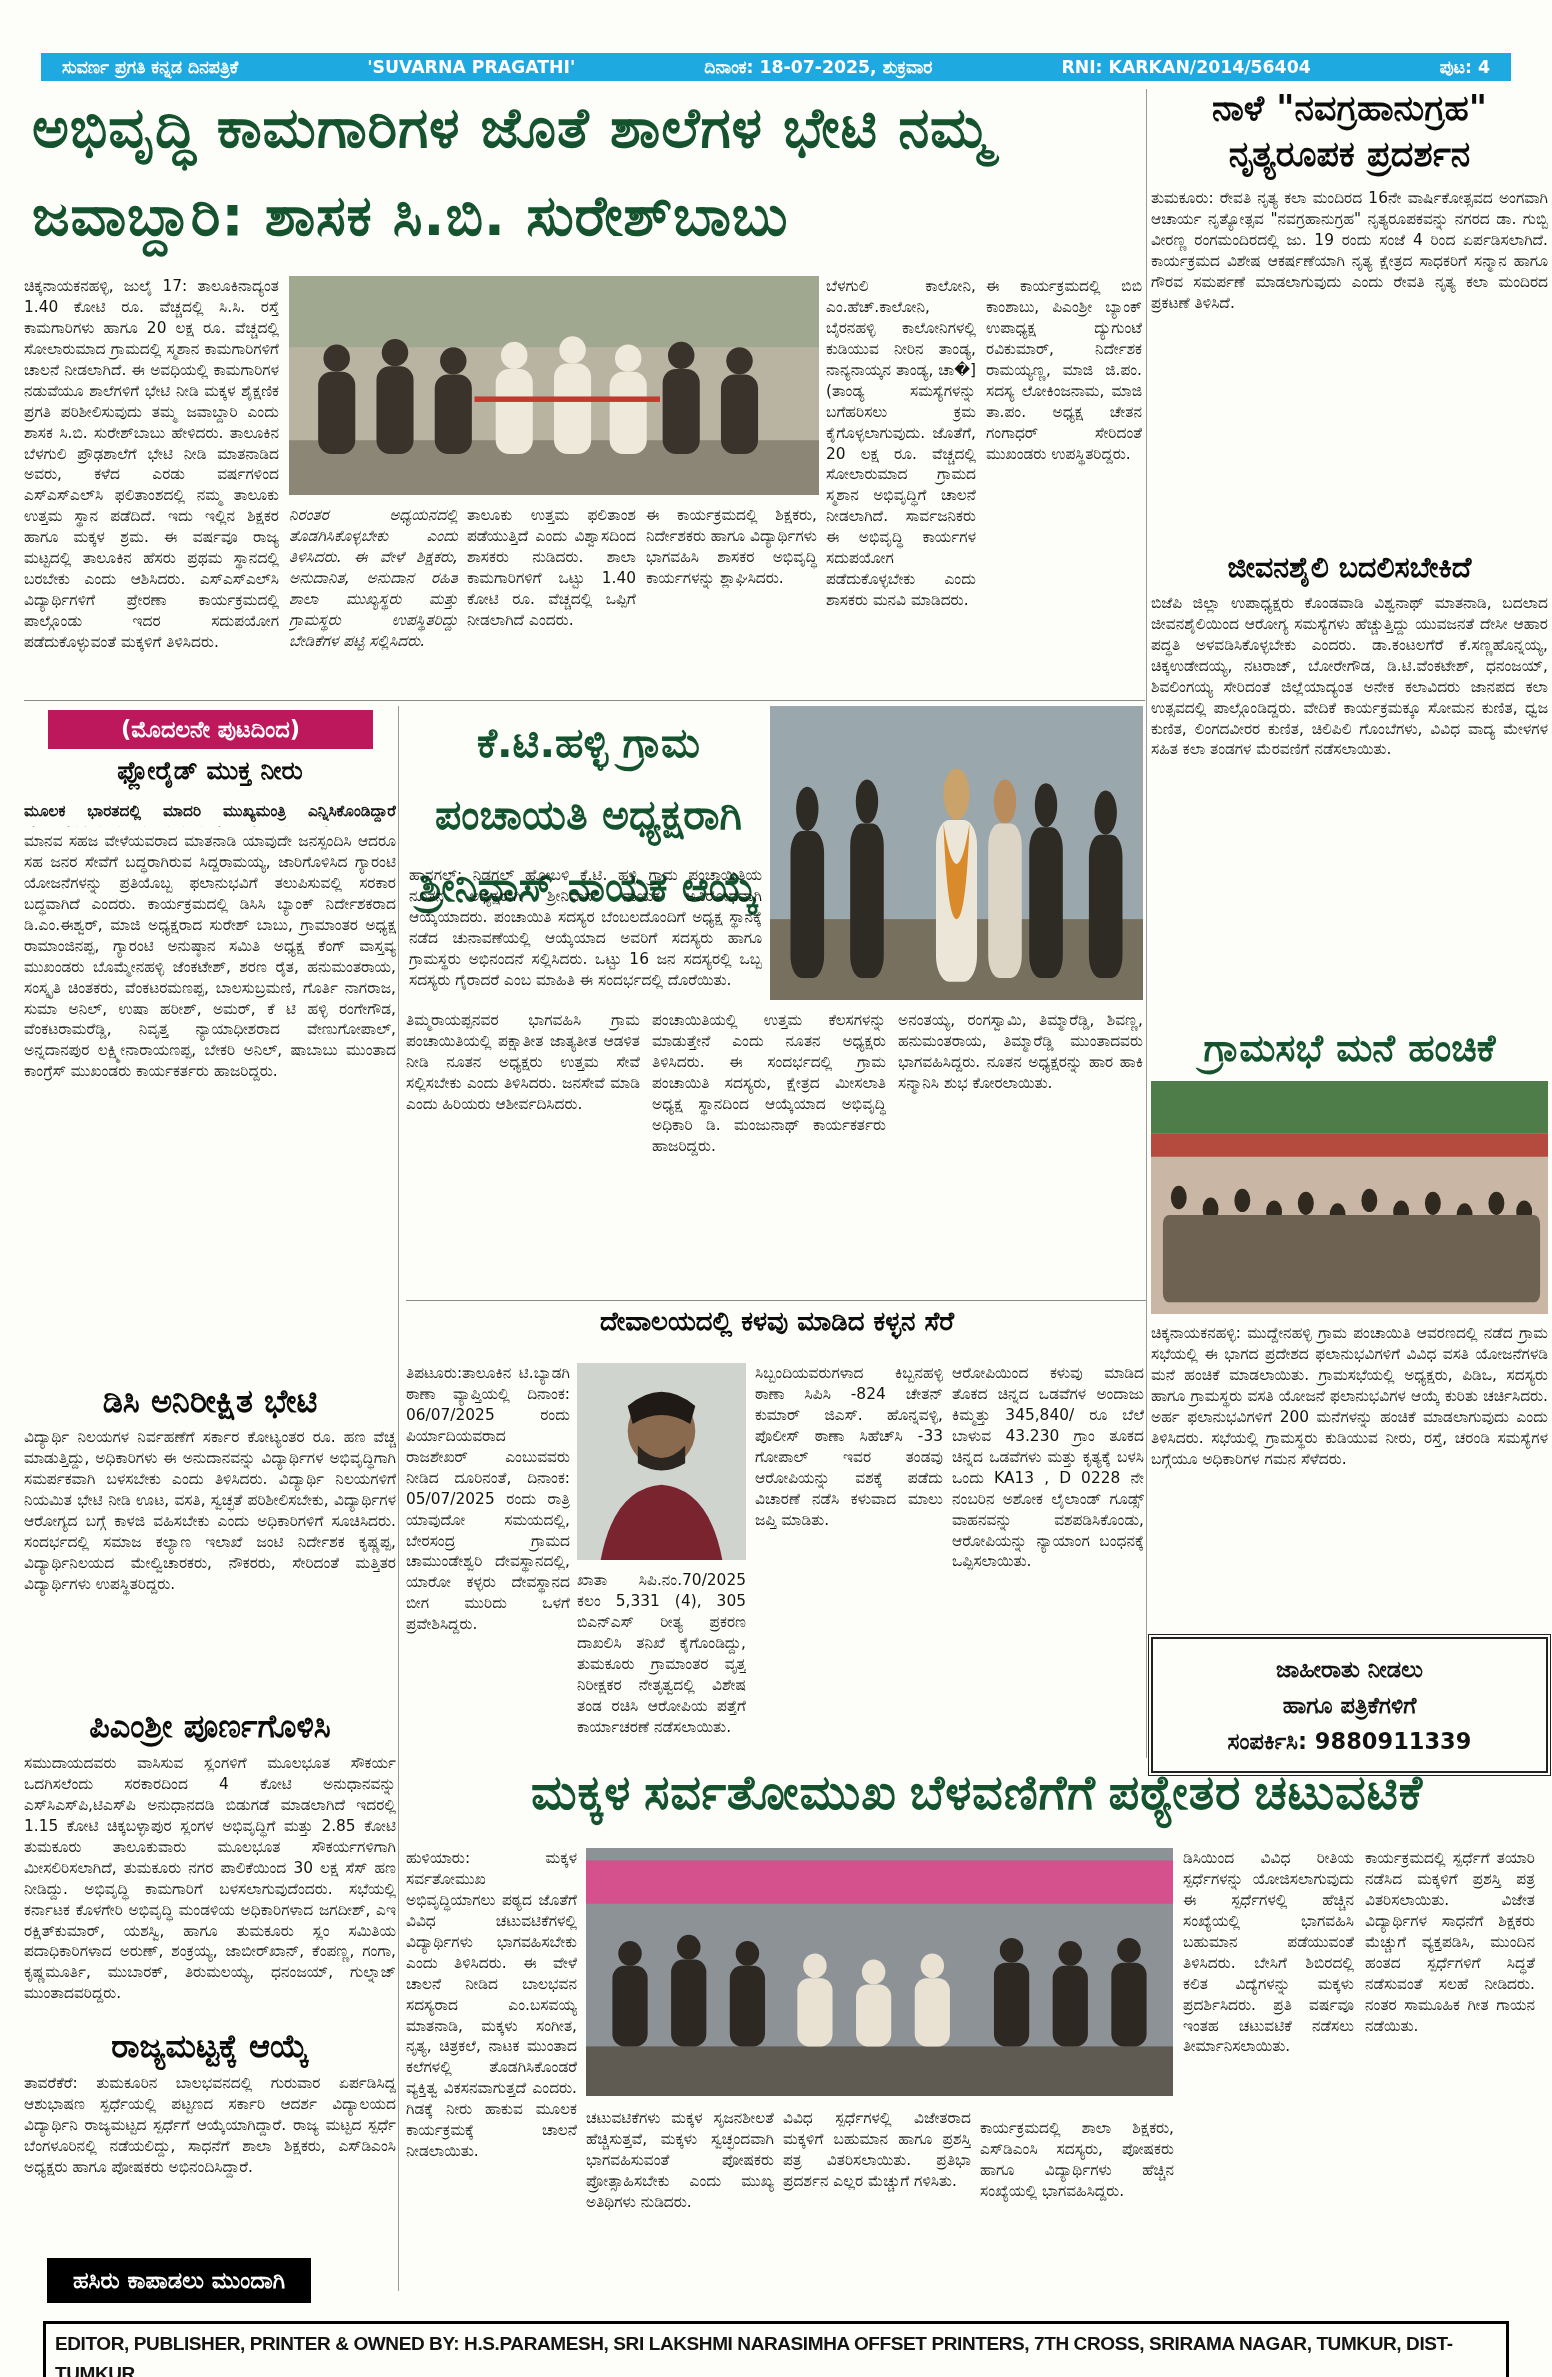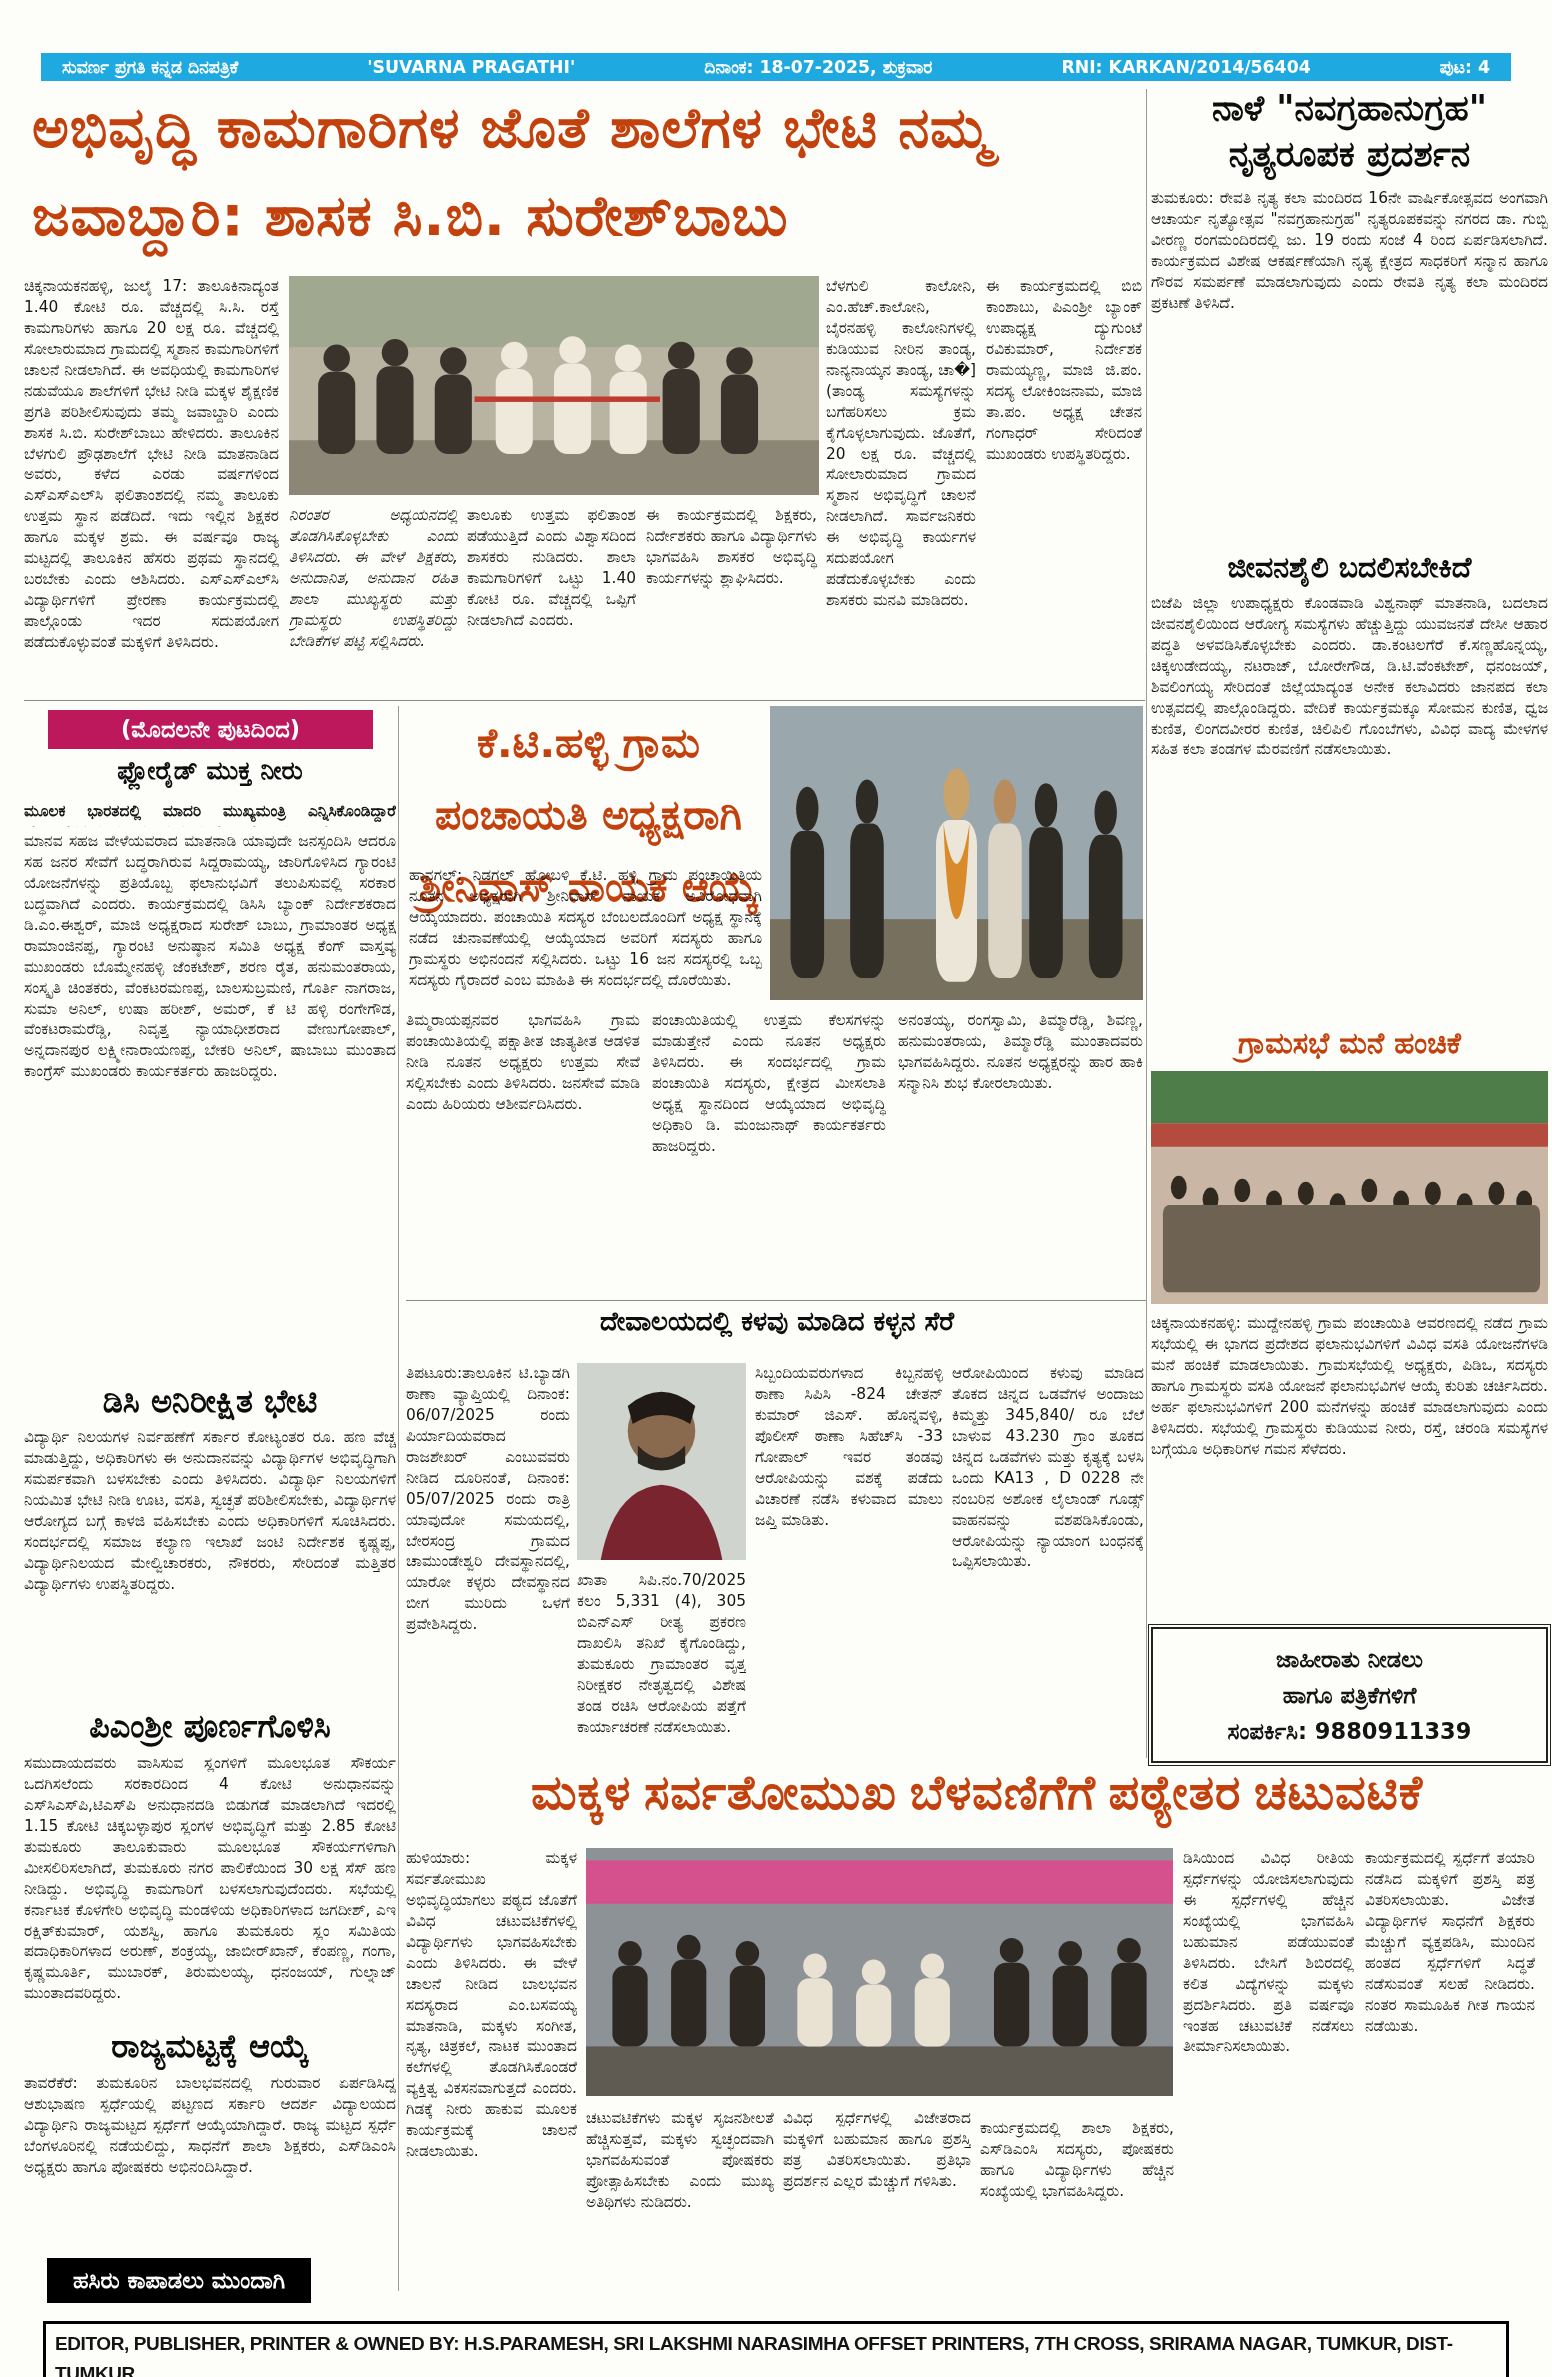--- a/index.html
+++ b/index.html
@@ -4,33 +4,33 @@
 <style>
   html,body{margin:0;padding:0;background:#e8e8e4;}
   #page{position:relative;width:1553px;height:2377px;background:#fdfdfa;
         font-family:"DejaVu Sans","Liberation Sans",sans-serif;color:#141414;overflow:hidden;}
   .abs{position:absolute;}
   
   #mast{left:41px;top:53px;width:1470px;height:28px;background:#1ea9e0;color:#ffffff;
         display:flex;align-items:center;justify-content:space-between;padding:0 21px;box-sizing:border-box;
         font-weight:bold;font-size:17.3px;}
   
-  .red-head{color:#c2410c;font-weight:bold;}
+  .red-head{color:#14532d;font-weight:bold;}
   .blk-head{color:#0d0d0d;font-weight:bold;}
   #lead-headline{left:32px;top:84px;width:1110px;height:186px;font-size:56px;line-height:1.58;letter-spacing:0.8px;}
   
   .body-txt{font-size:15.4px;line-height:1.36;text-align:justify;overflow:hidden;}
   
   .photo{position:absolute;overflow:hidden;}
   .photo svg{display:block;width:100%;height:100%;}
   
   #right-col{left:1151px;top:85px;width:397px;}
   #right-col .head1{font-size:35px;line-height:1.32;text-align:center;}
   #right-col .sub-head{font-size:28.5px;text-align:center;margin:10.5px 0 7.5px 0;}
-  #right-col .sub-head-red{font-size:29px;text-align:center;margin:12px 0 10.5px 0;}
+  #right-col .sub-head-red{font-size:38px;text-align:center;margin:12px 0 10.5px 0;}
   .clamp{overflow:hidden;}
   
   #frompage-box{left:48px;top:710px;width:325px;height:39px;background:#be185d;color:#fff;
       display:flex;align-items:center;justify-content:center;font-size:22.5px;font-weight:bold;}
   #green-banner{left:47px;top:2258px;width:264px;height:45px;background:#000;color:#fff;
       display:flex;align-items:center;justify-content:center;font-size:22.5px;font-weight:bold;}
   #ad-box{margin-top:13.5px;border:2.3px solid #222;outline:1.5px solid #222;outline-offset:2.3px;
       padding:12px 7.5px;text-align:center;font-size:22.5px;font-weight:bold;line-height:1.6;}
   
   .vrule{position:absolute;width:0.8px;background:#9a9a96;}

